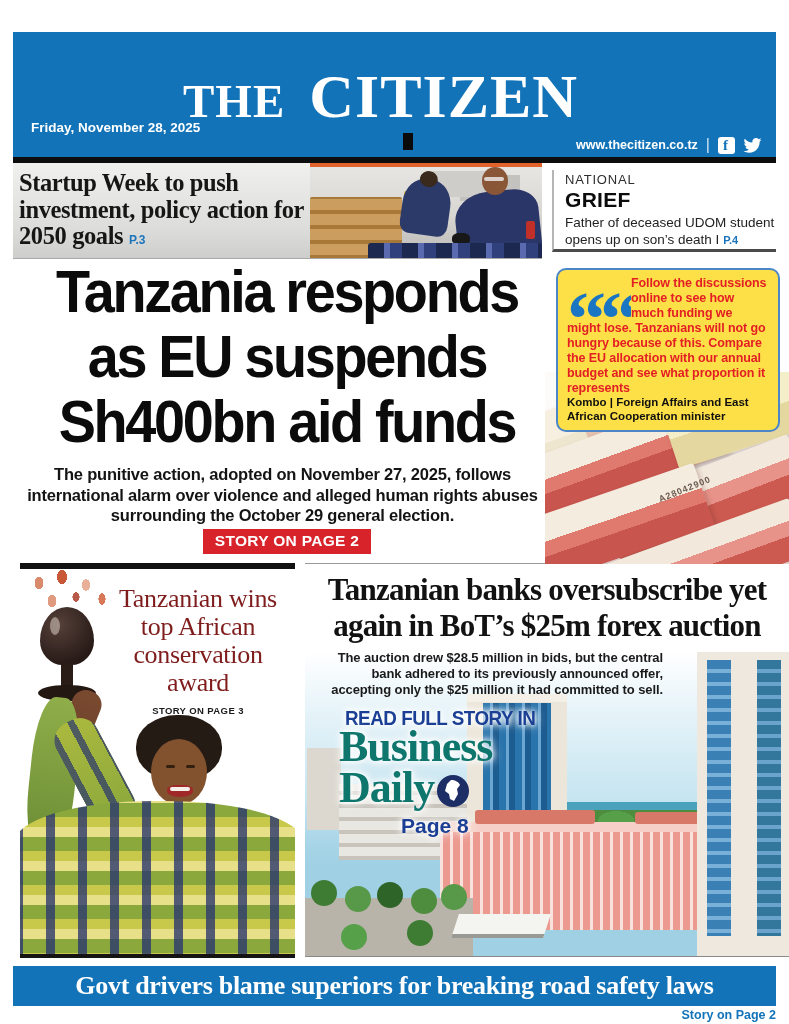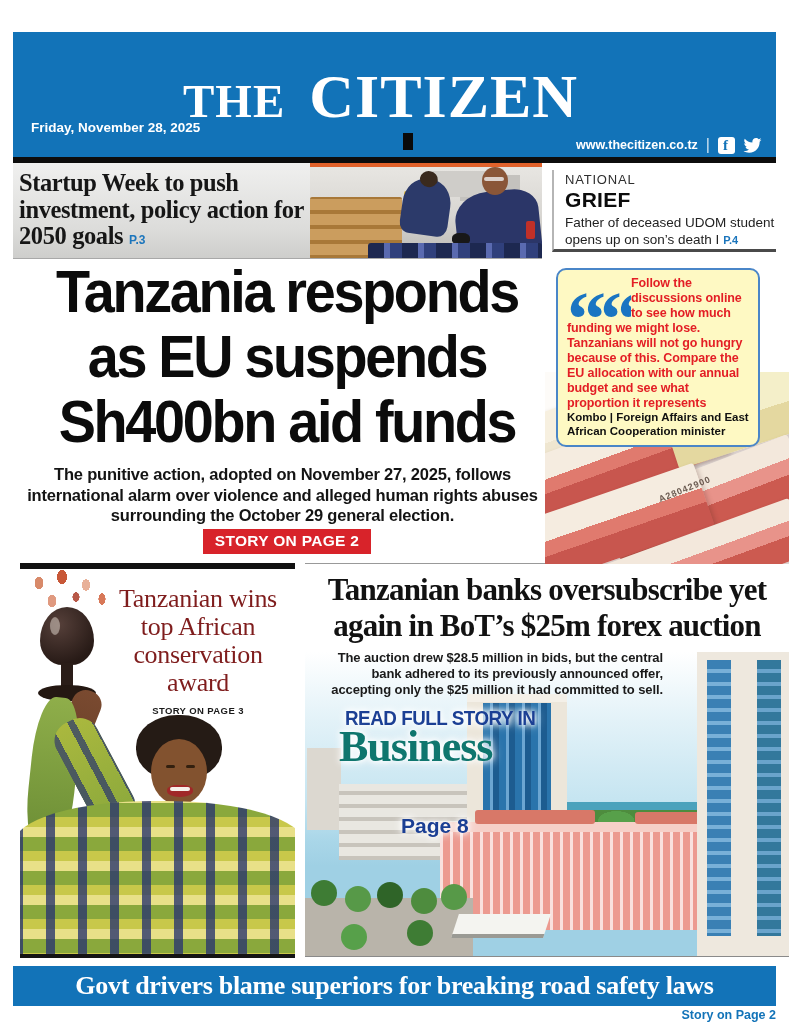--- a/index.html
+++ b/index.html
@@ -67,21 +67,21 @@
   
   #lead-headline { left:13px; top:259px; width:548px; text-align:center; color:#0b0b0b; }
   #lead-headline .hl { font-size:60px; font-weight:bold; letter-spacing:-2.5px; line-height:65px;
     transform:scaleX(.93); transform-origin:50% 50%; white-space:nowrap; }
   #lead-standfirst { left:20px; top:464px; width:525px; text-align:center;
     font-size:16.5px; font-weight:bold; line-height:20.5px; letter-spacing:-0.2px; color:#141414; }
   #lead-tag-row { left:13px; top:529px; width:548px; display:flex; justify-content:center; }
   #lead-tag { background:#d8232a; color:#fff; font-weight:bold; font-size:15.5px; letter-spacing:.3px; padding:3px 12px 4px; }
 
   
-  #quote-box { left:556px; top:268px; width:204px; min-height:128px; background:#fef9c3; z-index:3;
+  #quote-box { left:556px; top:268px; width:224px; min-height:128px; background:#fde047; z-index:3;
     border:2px solid #4a86c8; border-radius:10px; padding:6px 9px 7px; }
   .quote-mark { float:left; width:64px; height:44px; color:#1a75c2; font-family:"Liberation Serif", serif;
     font-weight:bold; font-size:78px; line-height:86px; letter-spacing:-6px; overflow:hidden; }
   .quote-mark::before { content:"\201C\201C"; }
   #quote-text { font-size:12.5px; font-weight:bold; color:#e31e25; line-height:15px; letter-spacing:-0.1px; }
   #quote-attr { clear:both; font-size:11.5px; font-weight:bold; color:#101010; line-height:13.5px; margin-top:0; }
 
   
   #photo-money { left:545px; top:372px; width:244px; height:192px; overflow:hidden; z-index:1;
     background:
@@ -309,20 +309,29 @@
       <div class="canopy abs"></div>
     </div>
     <div id="forex-headline">
       <div>Tanzanian banks oversubscribe yet</div>
       <div>again in BoT’s $25m forex auction</div>
     </div>
     <div id="forex-standfirst">The auction drew $28.5 million in bids, but the central bank adhered to its previously announced offer, accepting only the $25 million it had committed to sell.</div>
     <div id="promo-kicker" class="promo">READ FULL STORY IN</div>
     <div id="promo-brand" class="promo">
       <div>Business</div>
+      <div class="row2">
+        <span>Daily</span>
+        <span class="globe">
+          <svg width="34" height="34" viewBox="0 0 34 34">
+              <circle cx="17" cy="17" r="16" fill="#1d2d66"></circle>
+              <path fill="#fff" d="M15 6c4 0 8 2 9 5l-3 4 1 5-4 7-4-2-1-5-4-3 2-7z"></path>
+            </svg>
+        </span>
+      </div>
     </div>
     <div id="promo-page" class="promo">Page 8</div>
   </div>
 
   <div id="bottom-bar" class="abs">
     <span class="txt">Govt drivers blame superiors for breaking road safety laws</span>
   </div>
   <div id="bottom-ref" class="abs">Story on Page 2</div>
 
 </div>

